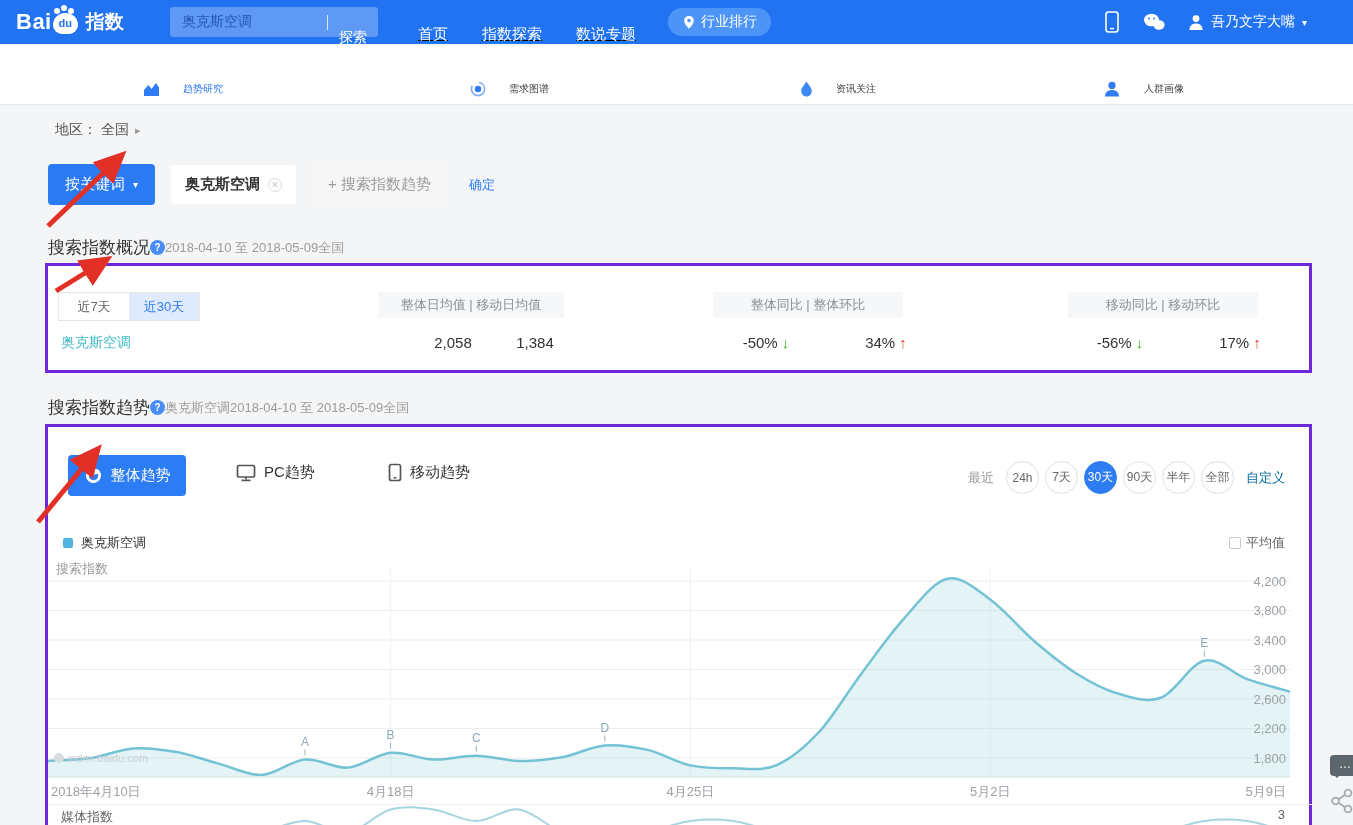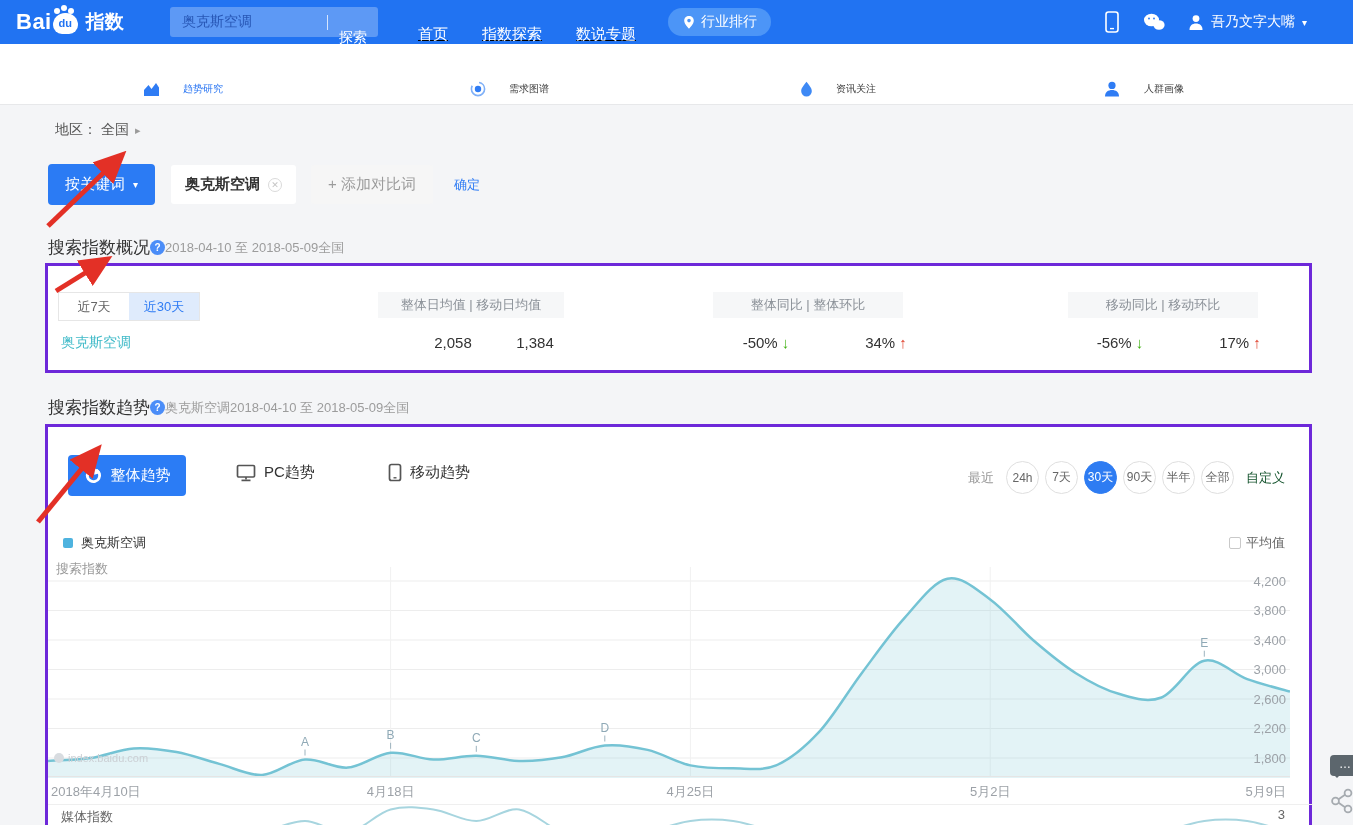--- a/index.html
+++ b/index.html
@@ -65,21 +65,21 @@
   .pct .up{color:#E0432E;font-weight:bold;}
   .pct .down{color:#43B216;font-weight:bold;}
 
   
   .trend-tab-active{position:absolute;left:20px;top:28px;width:118px;height:41px;background:#2B7CF5;border-radius:4px;color:#fff;font-size:15px;display:flex;align-items:center;justify-content:center;gap:8px;cursor:pointer;}
   .trend-tab{position:absolute;top:36px;display:flex;align-items:center;gap:8px;font-size:15px;color:#333;cursor:pointer;}
   .ranges{position:absolute;right:24px;top:34px;display:flex;align-items:center;gap:6px;}
   .ranges .lbl{font-size:13px;color:#999;margin-right:6px;}
   .circ{width:33px;height:33px;border-radius:50%;border:1px solid #DFDFDF;color:#666;font-size:12px;display:flex;align-items:center;justify-content:center;cursor:pointer;background:#fff;}
   .circ.active{background:#2E7CF2;border-color:#2E7CF2;color:#fff;}
-  .custom{font-size:13px;color:#14532d;margin-left:6px;cursor:pointer;}
+  .custom{font-size:13px;color:#0369a1;margin-left:6px;cursor:pointer;}
   .legend{position:absolute;left:15px;top:107px;display:flex;align-items:center;gap:8px;}
   .legend .sq{width:10px;height:10px;border-radius:2px;background:#4EB3DF;}
   .legend .t{font-size:13px;color:#333;}
   .avg{position:absolute;right:24px;top:107px;display:flex;align-items:center;gap:5px;cursor:pointer;}
   .avg .box{width:12px;height:12px;border:1px solid #C9C9C9;border-radius:2px;background:#fff;}
   .avg .t{font-size:13px;color:#666;}
   .chart-main{position:absolute;left:0;top:130px;width:1242px;height:248px;}
   .mid-divider{position:absolute;left:0;top:377px;width:1265px;height:1px;background:#EFEFEF;}
   .media-row-label{position:absolute;left:13px;top:381px;font-size:13px;color:#666;z-index:3;}
   .media-top-tick{position:absolute;right:24px;top:380px;font-size:13px;color:#666;z-index:3;}
@@ -180,21 +180,21 @@
 
   <div class="kw-row">
     <div class="btn-kwtype">
       <span>按关键词</span>
       <span class="caret">▾</span>
     </div>
     <div class="kw-chip">
       <span class="t">奥克斯空调</span>
       <span class="rm">✕</span>
     </div>
-    <div class="btn-add">+ 添加对比词</div>
+    <div class="btn-add">+ 搜索指数趋势</div>
     <div class="btn-ok">确定</div>
   </div>
 
   <div class="sec-title" style="top:236px;">
     <span class="t">搜索指数概况</span>
     <span class="qmark">?</span>
     <span class="sub">2018-04-10 至 2018-05-09</span>
     <span class="sub">全国</span>
   </div>
 

